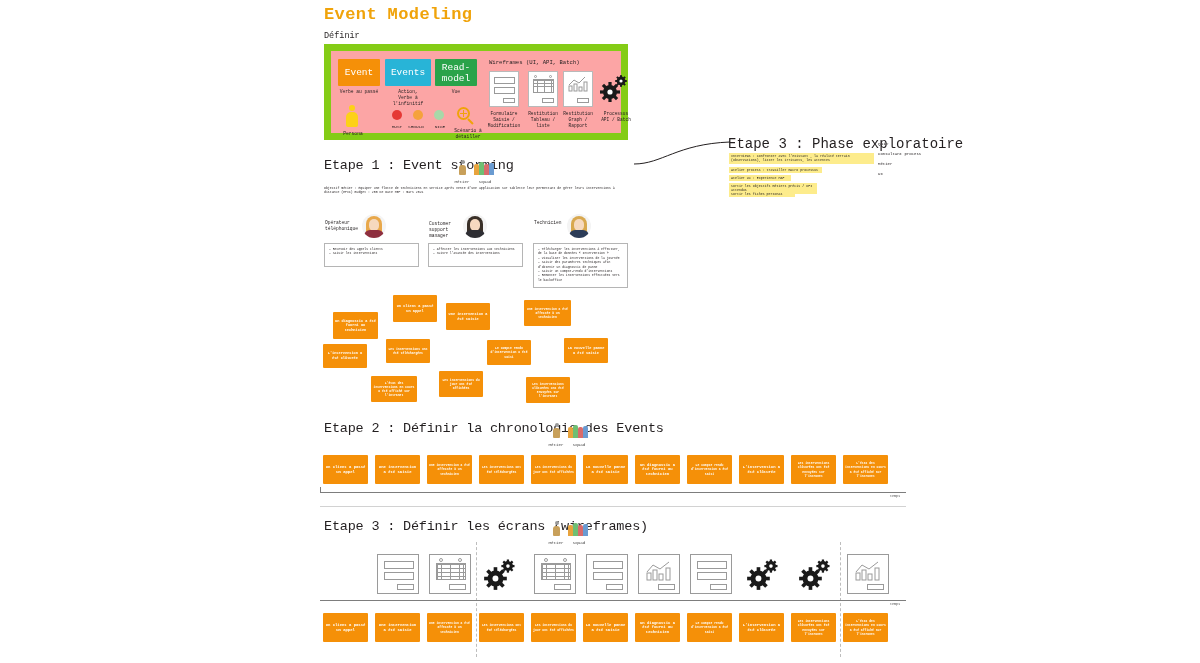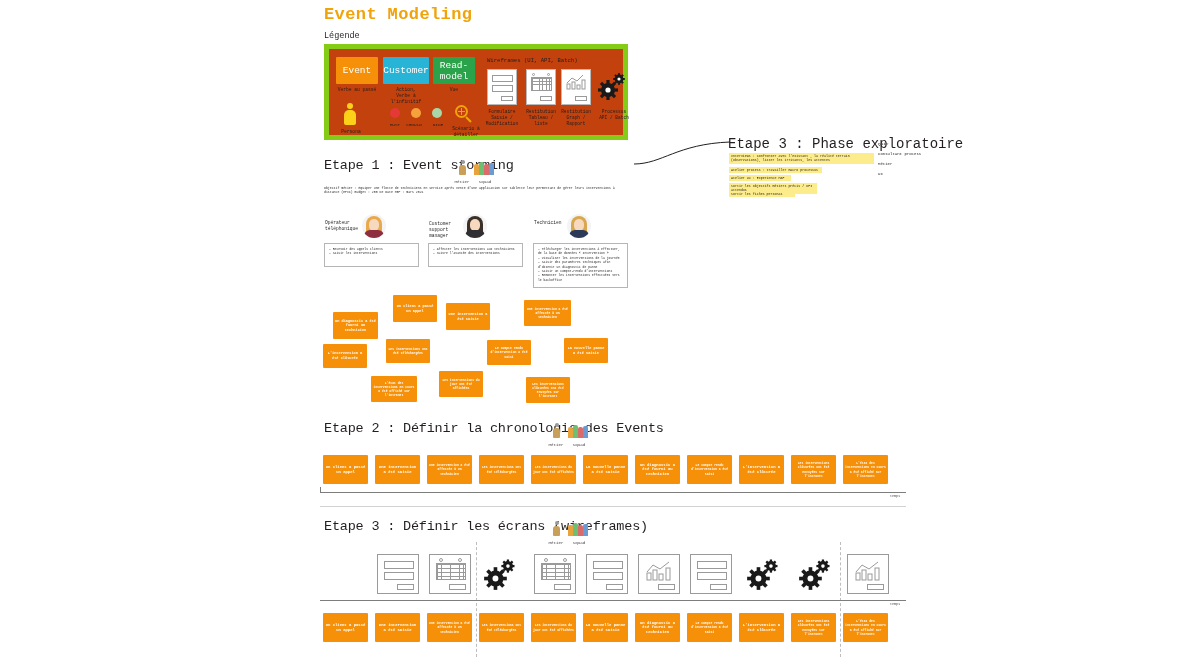--- a/index.html
+++ b/index.html
@@ -18,21 +18,21 @@
     color:#f0a30a;
   }
   .legend-label{
     position:absolute; left:318px; top:31px;
     font-size:8.5px; color:#231f20;
   }
 
   
   .legend-panel{
     position:absolute; left:318px; top:44px; width:304px; height:96px;
-    background:#c2410c; border:5px solid #84cc16;
+    background:#fca5a5; border:7px solid #84cc16;
   }
   .lg-card{
     position:absolute; color:#fff; display:flex; align-items:center;
     justify-content:center; text-align:center; font-size:9.5px;
     line-height:11px; border-radius:1px;
   }
   .lg-ev{ left:7px; top:8px; width:42px; height:27px; background:#f59008; }
   .lg-cmd{ left:54px; top:8px; width:46px; height:27px; background:#28b4d7; }
   .lg-rm{ left:104px; top:8px; width:42px; height:27px; background:#2aa34a; }
   .lg-sub{
@@ -157,25 +157,25 @@
   .hr-sep{ position:absolute; height:1px; background:#d2d2d2; }
 
   .wf3-box{ position:absolute; background:#fff; border:1px solid #9a9a9a; }
 </style>
 </head>
 <body>
 
 <div class="canvas">
 
   <div class="main-title">Event Modeling</div>
-  <div class="legend-label">Légende</div>
+  <div class="legend-label">Définir</div>
 
   <div class="legend-panel">
     <div class="lg-card lg-ev">Event</div>
-    <div class="lg-card lg-cmd">Customer</div>
+    <div class="lg-card lg-cmd">Events</div>
     <div class="lg-card lg-rm">Read-model</div>
 
     <div class="lg-sub lg-sub-ev">Verbe au passé</div>
     <div class="lg-sub lg-sub-cmd" style="white-space:pre-line">Action,
 Verbe à l'infinitif</div>
     <div class="lg-sub lg-sub-rm">Vue</div>
 
     <div class="persona-ico">
       <div class="head"></div>
         <div class="body"></div>

